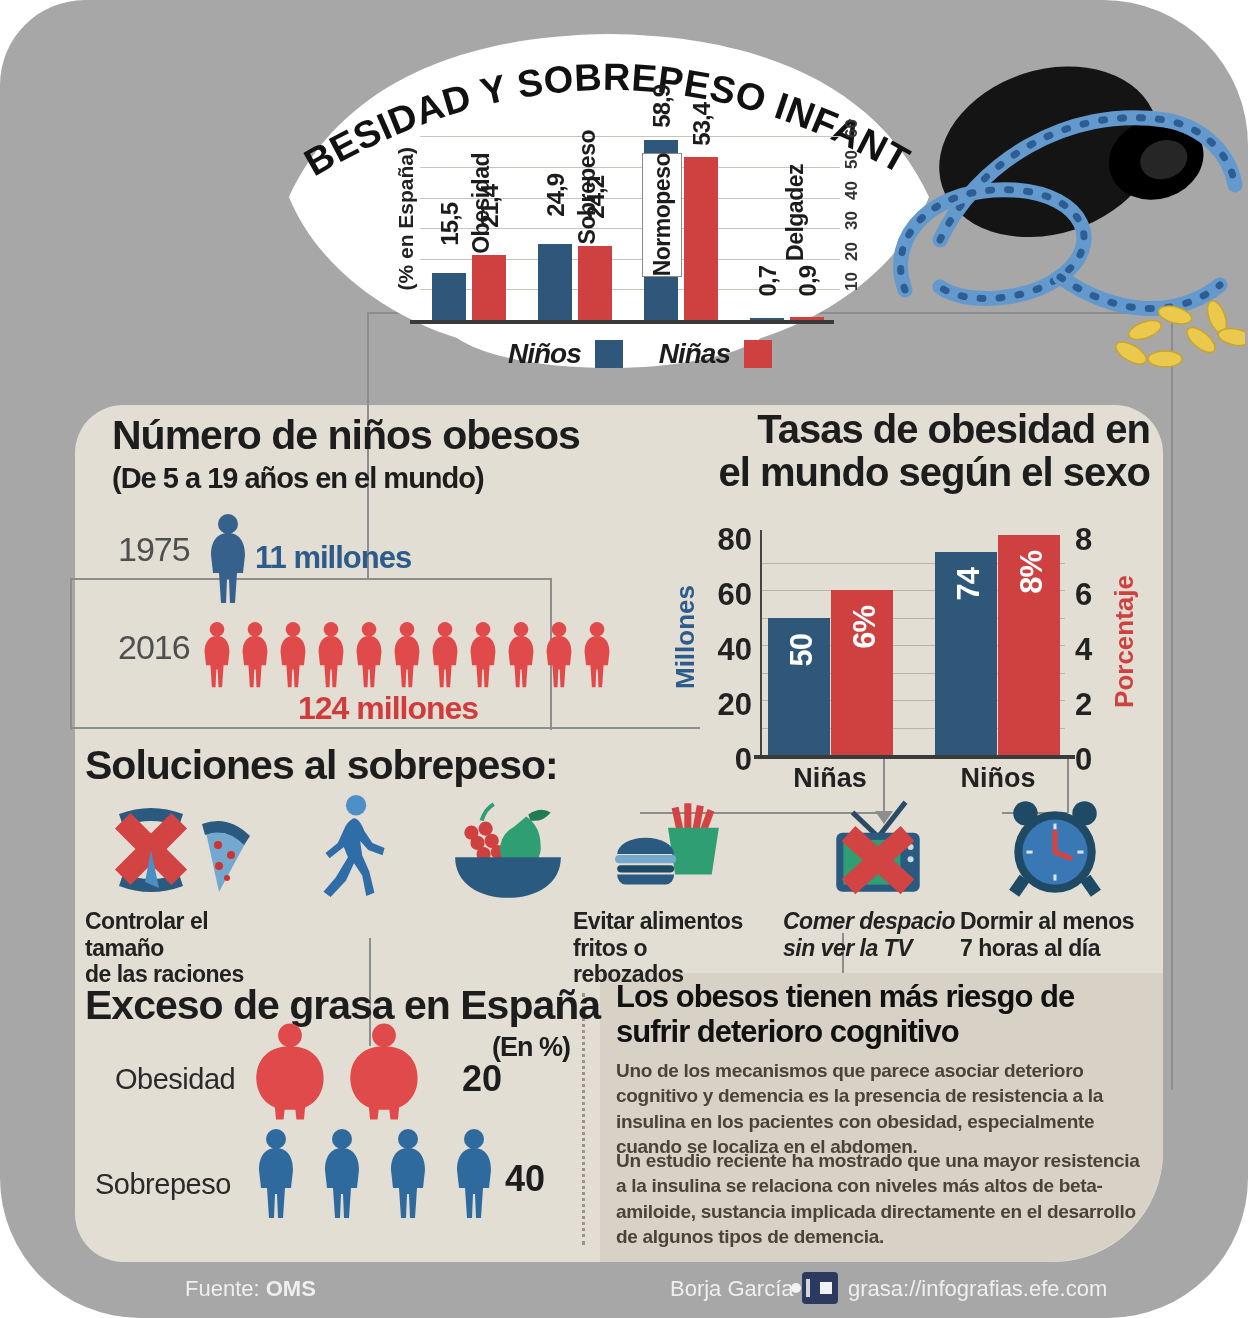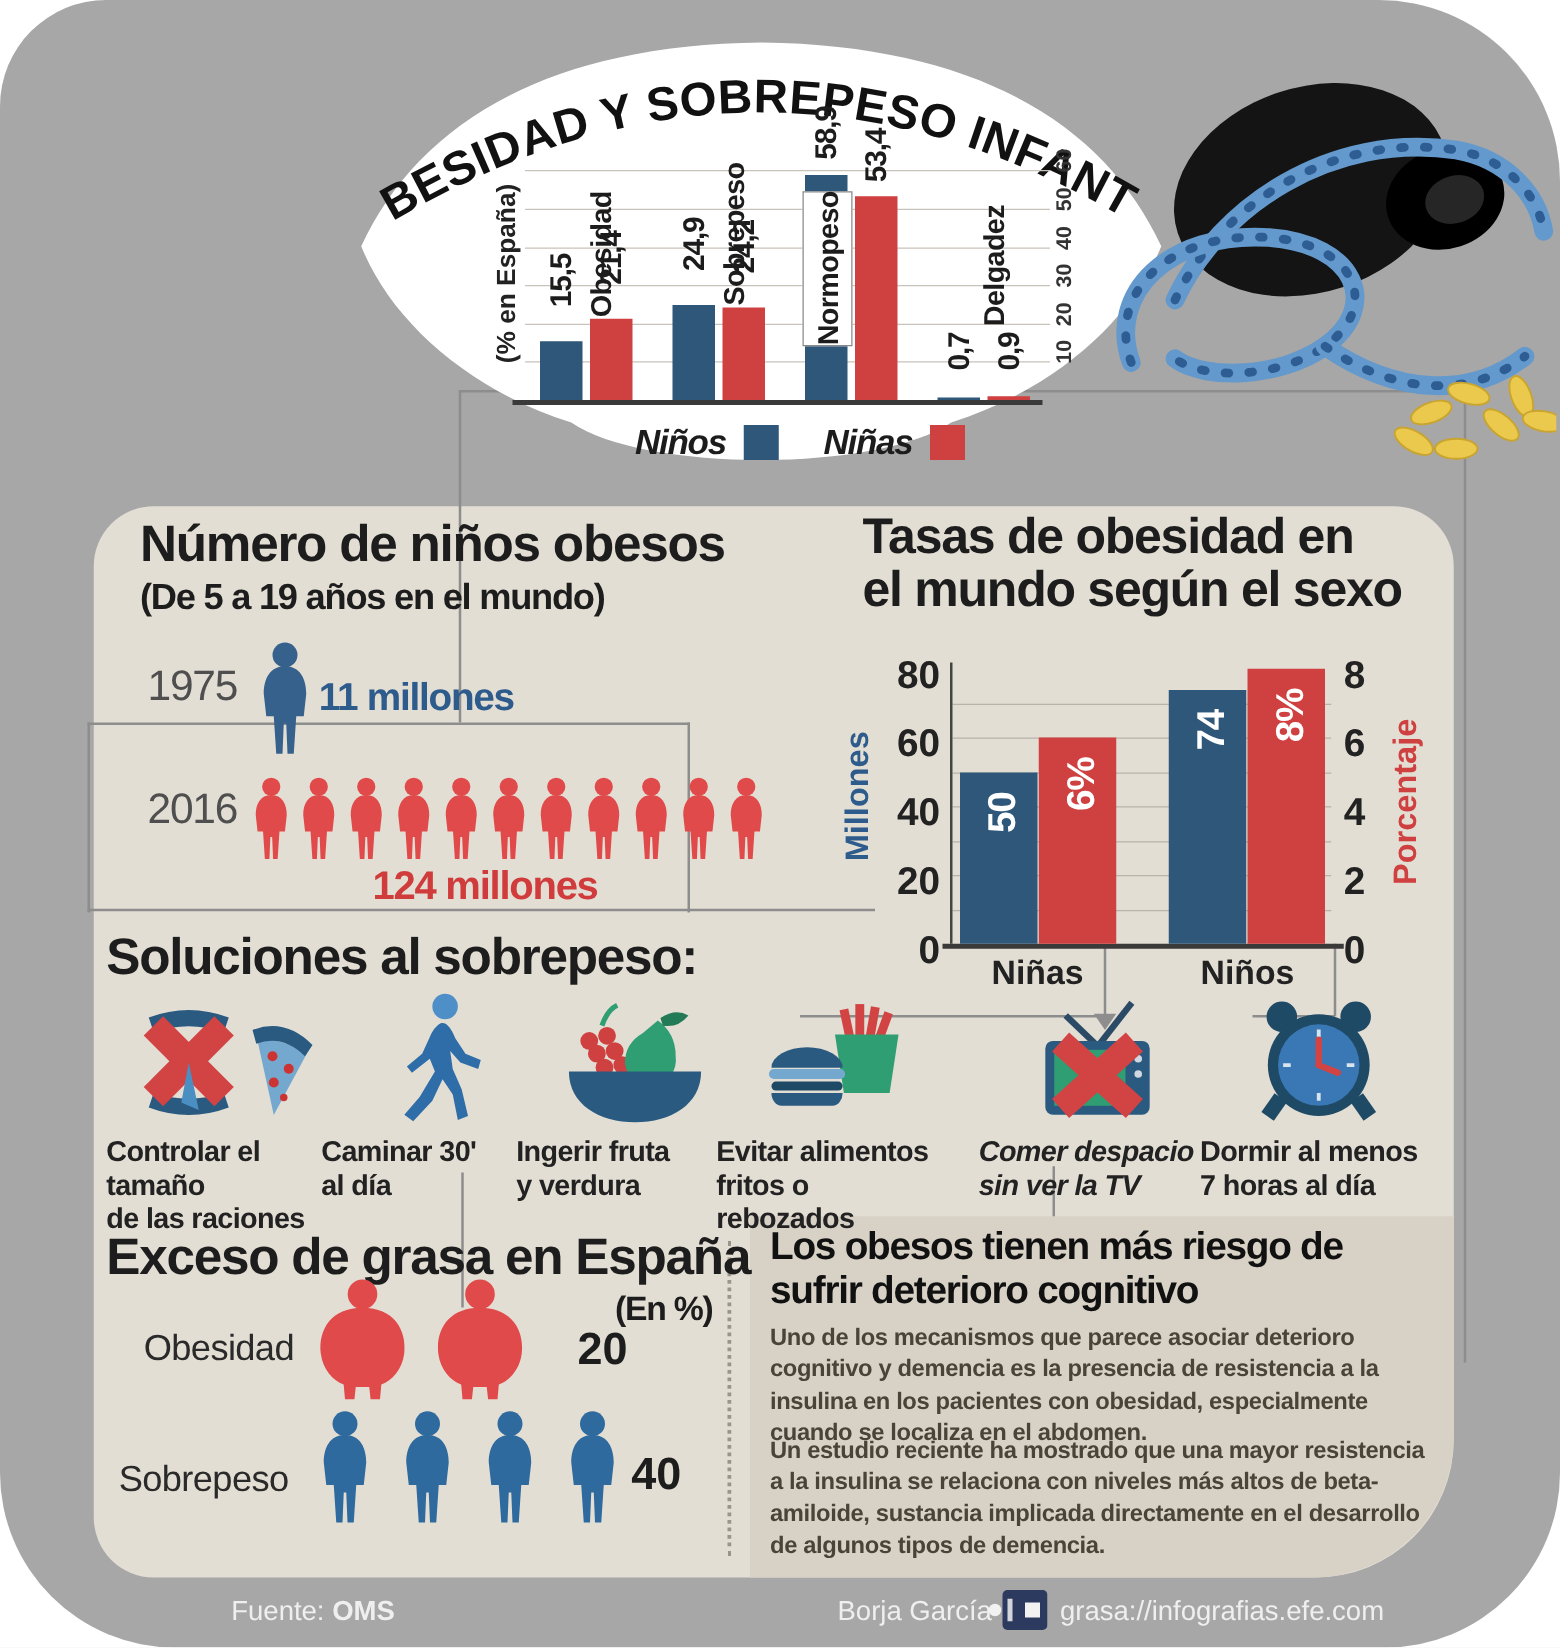--- a/index.html
+++ b/index.html
@@ -185,21 +185,21 @@
         <circle cx="26" cy="11" r="10" fill="#e14a4a"></circle>
         <path d="M26 20 C14 20 9 30 9 42 L11 60 H17 L19 90 H24 L25 66 H27 L28 90 H33 L35 60 H41 L43 42 C43 30 38 20 26 20 Z" fill="#e14a4a"></path>
       </svg>
       <svg width="38" height="86" viewBox="0 0 52 92">
         <circle cx="26" cy="11" r="10" fill="#e14a4a"></circle>
         <path d="M26 20 C14 20 9 30 9 42 L11 60 H17 L19 90 H24 L25 66 H27 L28 90 H33 L35 60 H41 L43 42 C43 30 38 20 26 20 Z" fill="#e14a4a"></path>
       </svg>
     </div>
   <div class="abs z5" style="left:298px;top:690px;font-size:32px;font-weight:bold;color:#d03c3c;letter-spacing:-1px">124 millones</div>
 
-  <div class="abs z5 sec-title" style="left:690px;top:408px;width:460px;font-size:40px;text-align:left;line-height:1.08">
+  <div class="abs z5 sec-title" style="left:690px;top:408px;width:460px;font-size:40px;text-align:right;line-height:1.08">
     <div>Tasas de obesidad en</div>
     <div>el mundo según el sexo</div>
   </div>
   <div class="abs z5" style="left:700px;top:530px;width:440px;height:260px">
       <div class="abs" style="left: 62px; top: 197.5px; width: 303px; height: 1px; background: rgb(185, 180, 170);"></div>
       <div class="abs" style="left: 62px; top: 170px; width: 303px; height: 1px; background: rgb(185, 180, 170);"></div>
       <div class="abs" style="left: 62px; top: 142.5px; width: 303px; height: 1px; background: rgb(185, 180, 170);"></div>
       <div class="abs" style="left: 62px; top: 115px; width: 303px; height: 1px; background: rgb(185, 180, 170);"></div>
       <div class="abs" style="left: 62px; top: 87.5px; width: 303px; height: 1px; background: rgb(185, 180, 170);"></div>
       <div class="abs" style="left: 62px; top: 60px; width: 303px; height: 1px; background: rgb(185, 180, 170);"></div>
@@ -255,42 +255,38 @@
         <div class="abs caption" style="position: static; margin-top: 8px;">Controlar el tamaño
 de las raciones</div>
       </div>
       <div class="abs" style="left: 257px; top: 788px; width: 190px; text-align: center;">
         <div style="height: 112px; display: flex; align-items: flex-end; justify-content: center;">
           <svg width="74" height="106" viewBox="0 0 72 104">
             <circle cx="40" cy="11" r="10" fill="#4e8fc7"></circle>
             <path d="M37 24 C33 26 30 30 28 35 L22 48 L10 58 L14 63 L28 52 L32 62 L20 82 L8 96 L15 101 L30 85 L38 68 L46 80 L50 100 L58 97 L53 76 L46 60 L44 46 L52 55 L66 60 L68 53 L56 48 L48 36 C45 28 41 23 37 24 Z" fill="#2f6da8"></path>
           </svg>
         </div>
-        <div class="abs caption" style="position: static; margin-top: 8px;">Caminar 30'
-al día</div>
       </div>
       <div class="abs" style="left: 413px; top: 788px; width: 190px; text-align: center;">
         <div style="height: 112px; display: flex; align-items: flex-end; justify-content: center;">
           <svg width="122" height="102" viewBox="0 0 120 100">
             <g fill="#cf4040">
               <circle cx="24" cy="34" r="7"></circle>
               <circle cx="38" cy="30" r="7"></circle>
               <circle cx="30" cy="44" r="7"></circle>
               <circle cx="44" cy="42" r="7"></circle>
               <circle cx="36" cy="55" r="7"></circle>
               <circle cx="50" cy="53" r="7"></circle>
             </g>
             <path d="M34 22 q4 -12 12 -16" stroke="#2f9e72" stroke-width="4" fill="none"></path>
             <path d="M78 18 q14 10 14 28 a20 20 0 1 1 -40 6 q0 -16 14 -24 q6 -5 12 -10 Z" fill="#2f9e72"></path>
             <path d="M80 16 q12 -8 22 -2 q-8 10 -20 8 Z" fill="#237a57"></path>
             <path d="M8 58 h104 c0 26 -24 40 -52 40 c-28 0 -52 -14 -52 -40 Z" fill="#2a5a80"></path>
           </svg>
         </div>
-        <div class="abs caption" style="position: static; margin-top: 8px;">Ingerir fruta
-y verdura</div>
       </div>
       <div class="abs" style="left: 573px; top: 788px; width: 190px; text-align: center;">
         <div style="height: 112px; display: flex; align-items: flex-end; justify-content: center;">
           <svg width="122" height="104" viewBox="0 0 120 100">
             <g fill="#d24444">
               <rect x="66" y="10" width="7" height="24" transform="rotate(-12 69 22)"></rect>
               <rect x="76" y="6" width="7" height="28"></rect>
               <rect x="86" y="8" width="7" height="26" transform="rotate(10 89 21)"></rect>
               <rect x="95" y="12" width="7" height="22" transform="rotate(20 98 23)"></rect>
             </g>

